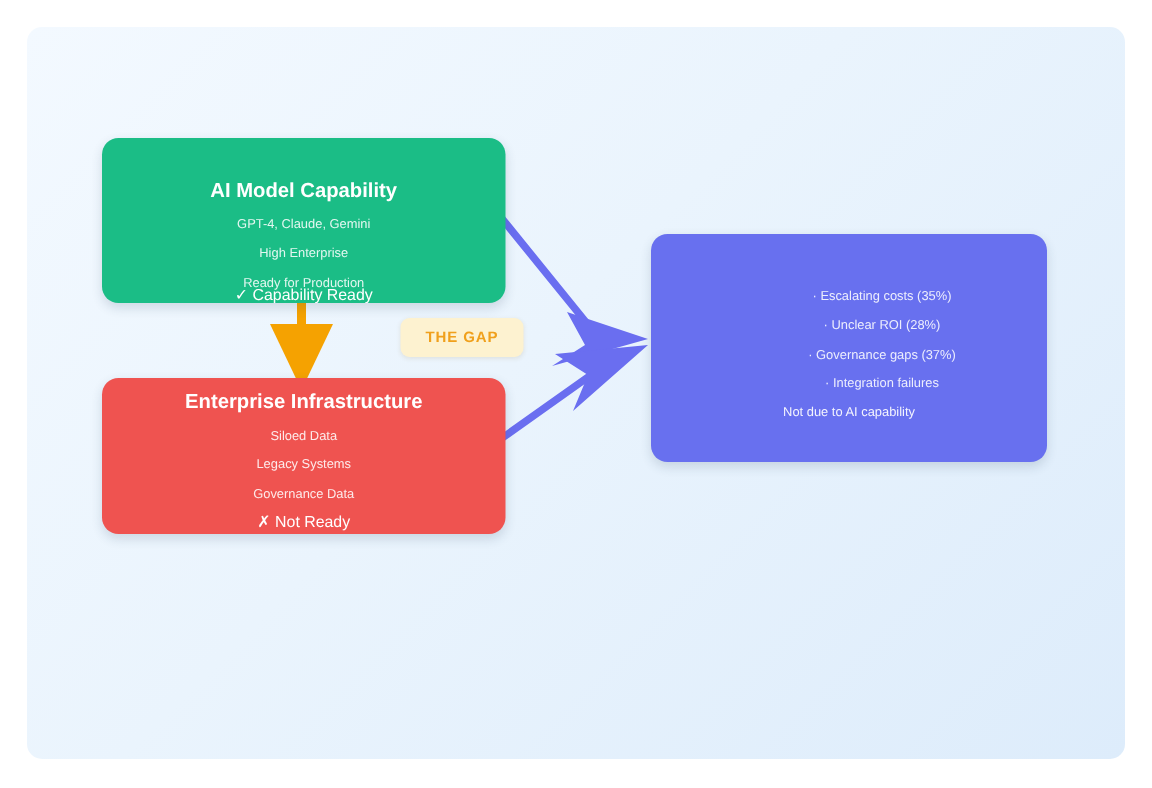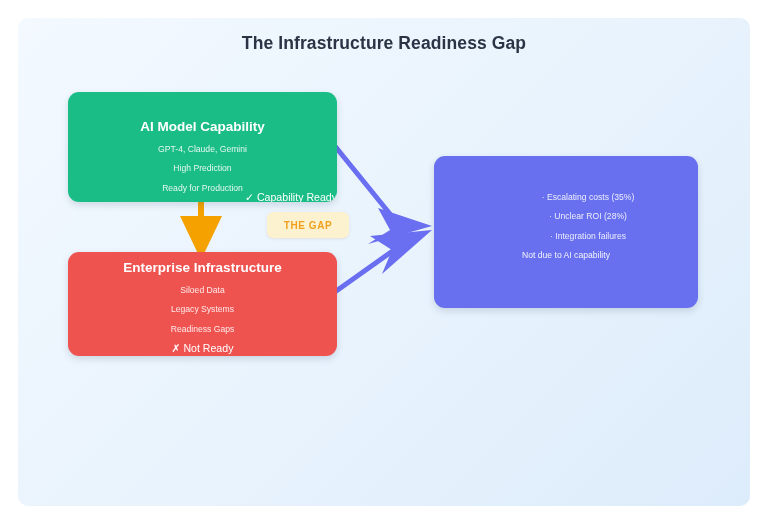--- a/index.html
+++ b/index.html
@@ -76,21 +76,21 @@
   
   #node-capability {
     left: 50px;
     top: 74px;
     width: 269px;
     height: 110px;
     background: #1bbd86;
     padding-top: 28px;
   }
   #node-capability .node-item { margin-top: 11px; }
-  #node-capability .node-status { margin-top: 0; text-align: right; }
+  #node-capability .node-status { margin-top: 0; }
 
   
   #node-infrastructure {
     left: 50px;
     top: 234px;
     width: 269px;
     height: 104px;
     background: #ef5350;
     padding-top: 9px;
   }
@@ -138,21 +138,20 @@
     width: 732px;
     height: 488px;
     pointer-events: none;
   }
 </style>
 </head>
 <body>
 
 <div id="canvas">
 
-  <div id="diagram-title">The Infrastructure Readiness Gap</div>
 
   <svg id="arrows" viewBox="0 0 732 488" width="732" height="488">
 
     <g>
       <rect x="180" y="184" width="6" height="22" fill="#f5a201"></rect>
       <polygon points="162,198 204,198 183,242" fill="#f5a201"></polygon>
     </g>
 
     <g>
       <line x1="312" y1="122" x2="372" y2="196" stroke="#6a6ef0" stroke-width="5" stroke-linecap="round"></line>
@@ -161,37 +160,38 @@
 
     <g>
       <line x1="314" y1="276" x2="376" y2="232" stroke="#6a6ef0" stroke-width="5" stroke-linecap="round"></line>
       <polygon points="414,212 352,218 374,232 364,256" fill="#6a6ef0"></polygon>
     </g>
   </svg>
 
   <div class="node" id="node-capability">
     <div class="node-title">AI Model Capability</div>
     <div class="node-item">GPT-4, Claude, Gemini</div>
-    <div class="node-item">High Prediction</div>
+    <div class="node-item">High Enterprise</div>
     <div class="node-item">Ready for Production</div>
     <div class="node-status">✓ Capability Ready</div>
   </div>
 
   <div class="node" id="node-infrastructure">
     <div class="node-title">Enterprise Infrastructure</div>
     <div class="node-item">Siloed Data</div>
     <div class="node-item">Legacy Systems</div>
-    <div class="node-item">Readiness Gaps</div>
+    <div class="node-item">Governance Data</div>
     <div class="node-status">✗  Not Ready</div>
   </div>
 
   <div class="node" id="node-result">
     <div class="bullet-list">
       <div class="node-item">· Escalating costs (35%)</div>
       <div class="node-item">· Unclear ROI (28%)</div>
+      <div class="node-item">· Governance gaps (37%)</div>
       <div class="node-item">· Integration failures</div>
     </div>
     <div class="node-foot">Not due to AI capability</div>
   </div>
 
   <div id="gap-badge">THE GAP</div>
 
 </div>
 
 </body></html>

